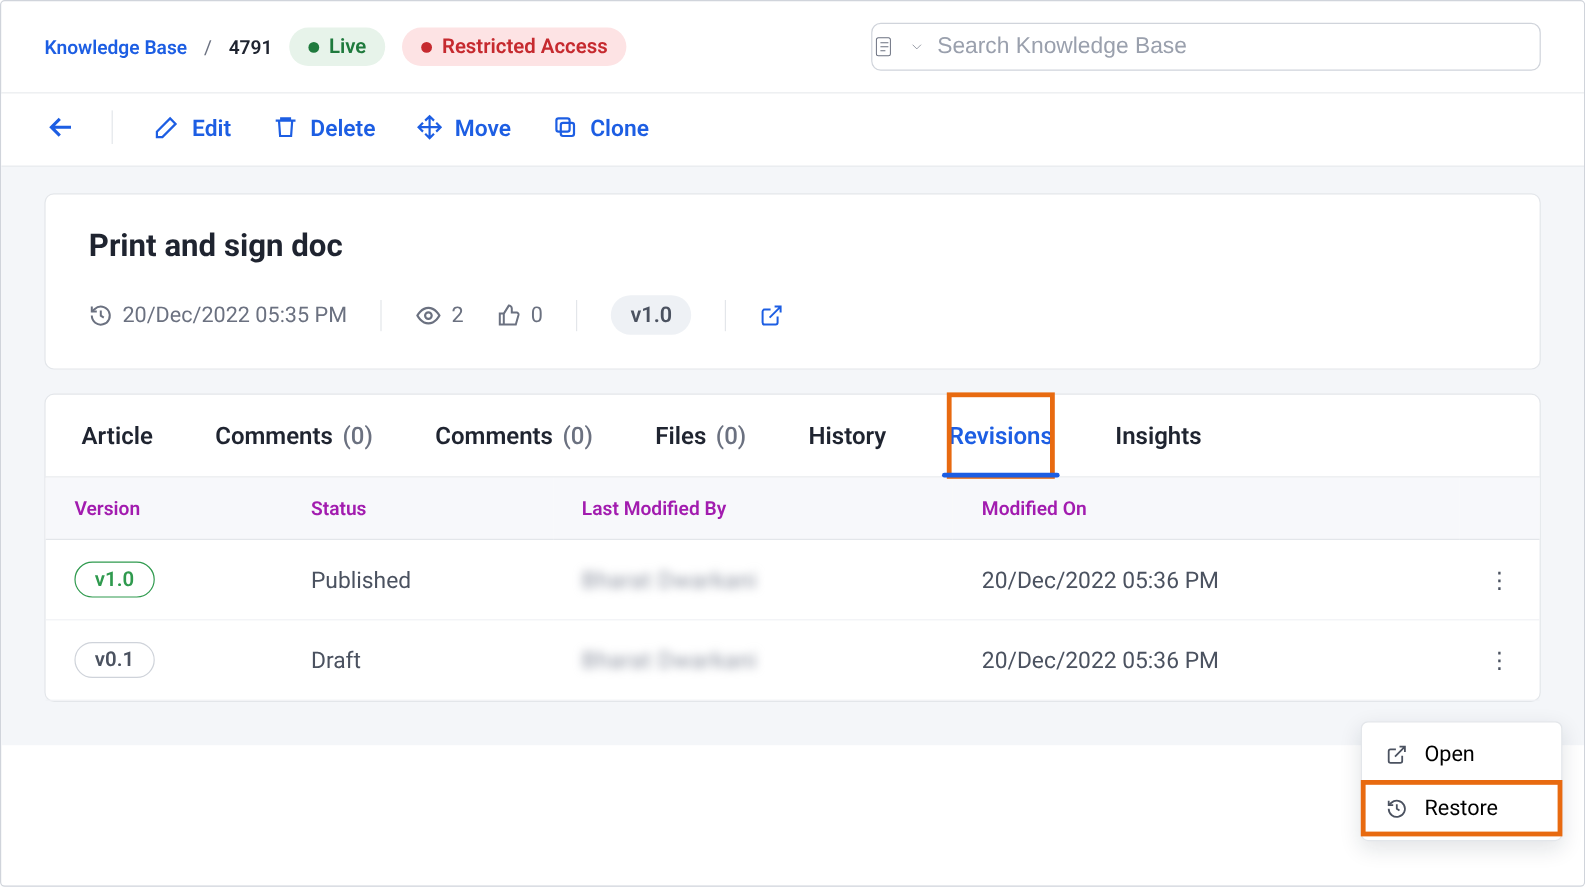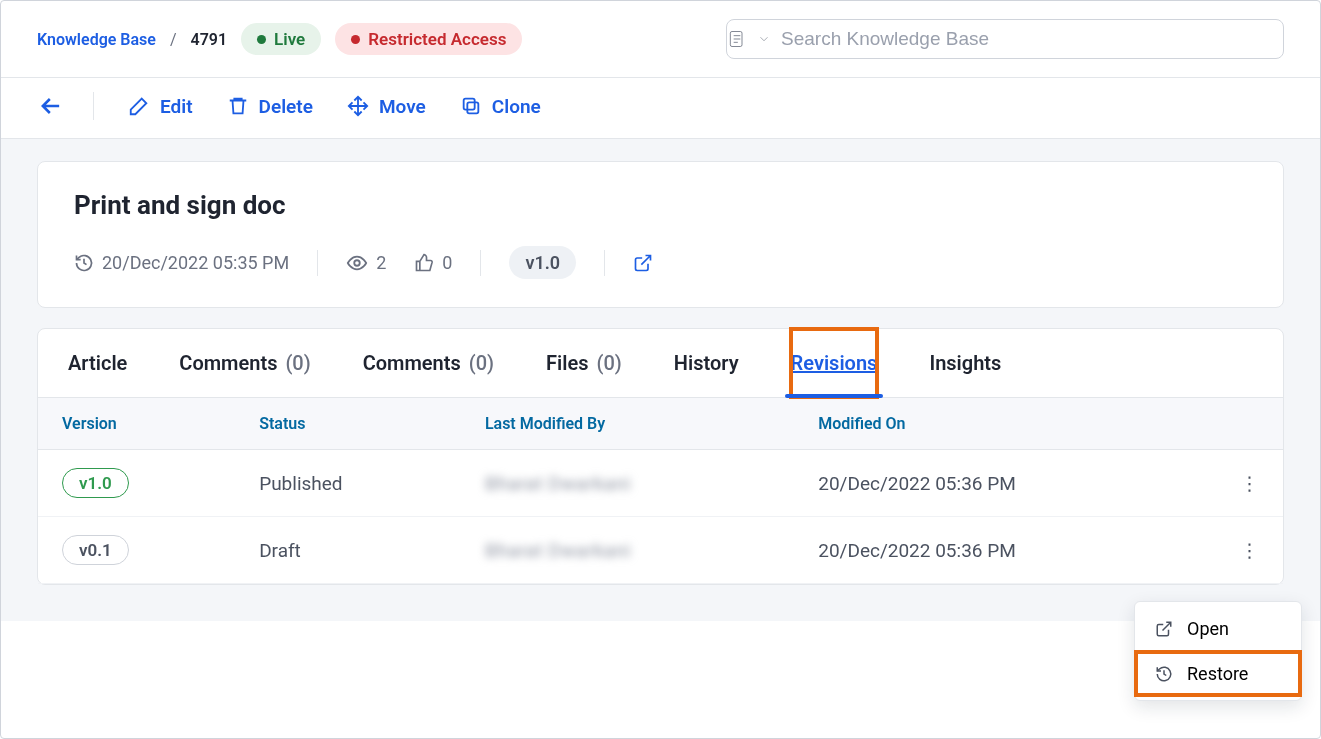--- a/index.html
+++ b/index.html
@@ -161,42 +161,42 @@
     font-size: 20px;
     font-weight: 600;
     color: #1f2430;
     cursor: pointer;
     display: flex;
     align-items: baseline;
     gap: 8px;
     position: relative;
   }
   .tab .count { color: #6b7180; font-weight: 500; }
-  .tab.active { color: #1d5ee3; text-decoration: underline; }
+  .tab.active { color: #1d5ee3; }
   .tab.active::after {
     content: "";
     position: absolute;
     left: -6px; right: -6px;
     bottom: -1px;
     height: 4px;
     background: #1d5ee3;
     border-radius: 2px;
   }
   .tab.highlighted {
     outline: 4px solid #e86a10;
     outline-offset: -2px;
   }
 
   
   .tbl { width: 100%; border-collapse: collapse; }
   .tbl th {
     text-align: left;
     font-size: 16px;
     font-weight: 600;
-    color: #0369a1;
+    color: #a21caf;
     padding: 16px 24px;
     background: #f7f8fb;
     border-bottom: 1px solid #e3e6ea;
   }
   .tbl td {
     padding: 18px 24px;
     font-size: 19px;
     color: #4b5260;
     border-bottom: 1px solid #f0f2f5;
     vertical-align: middle;

